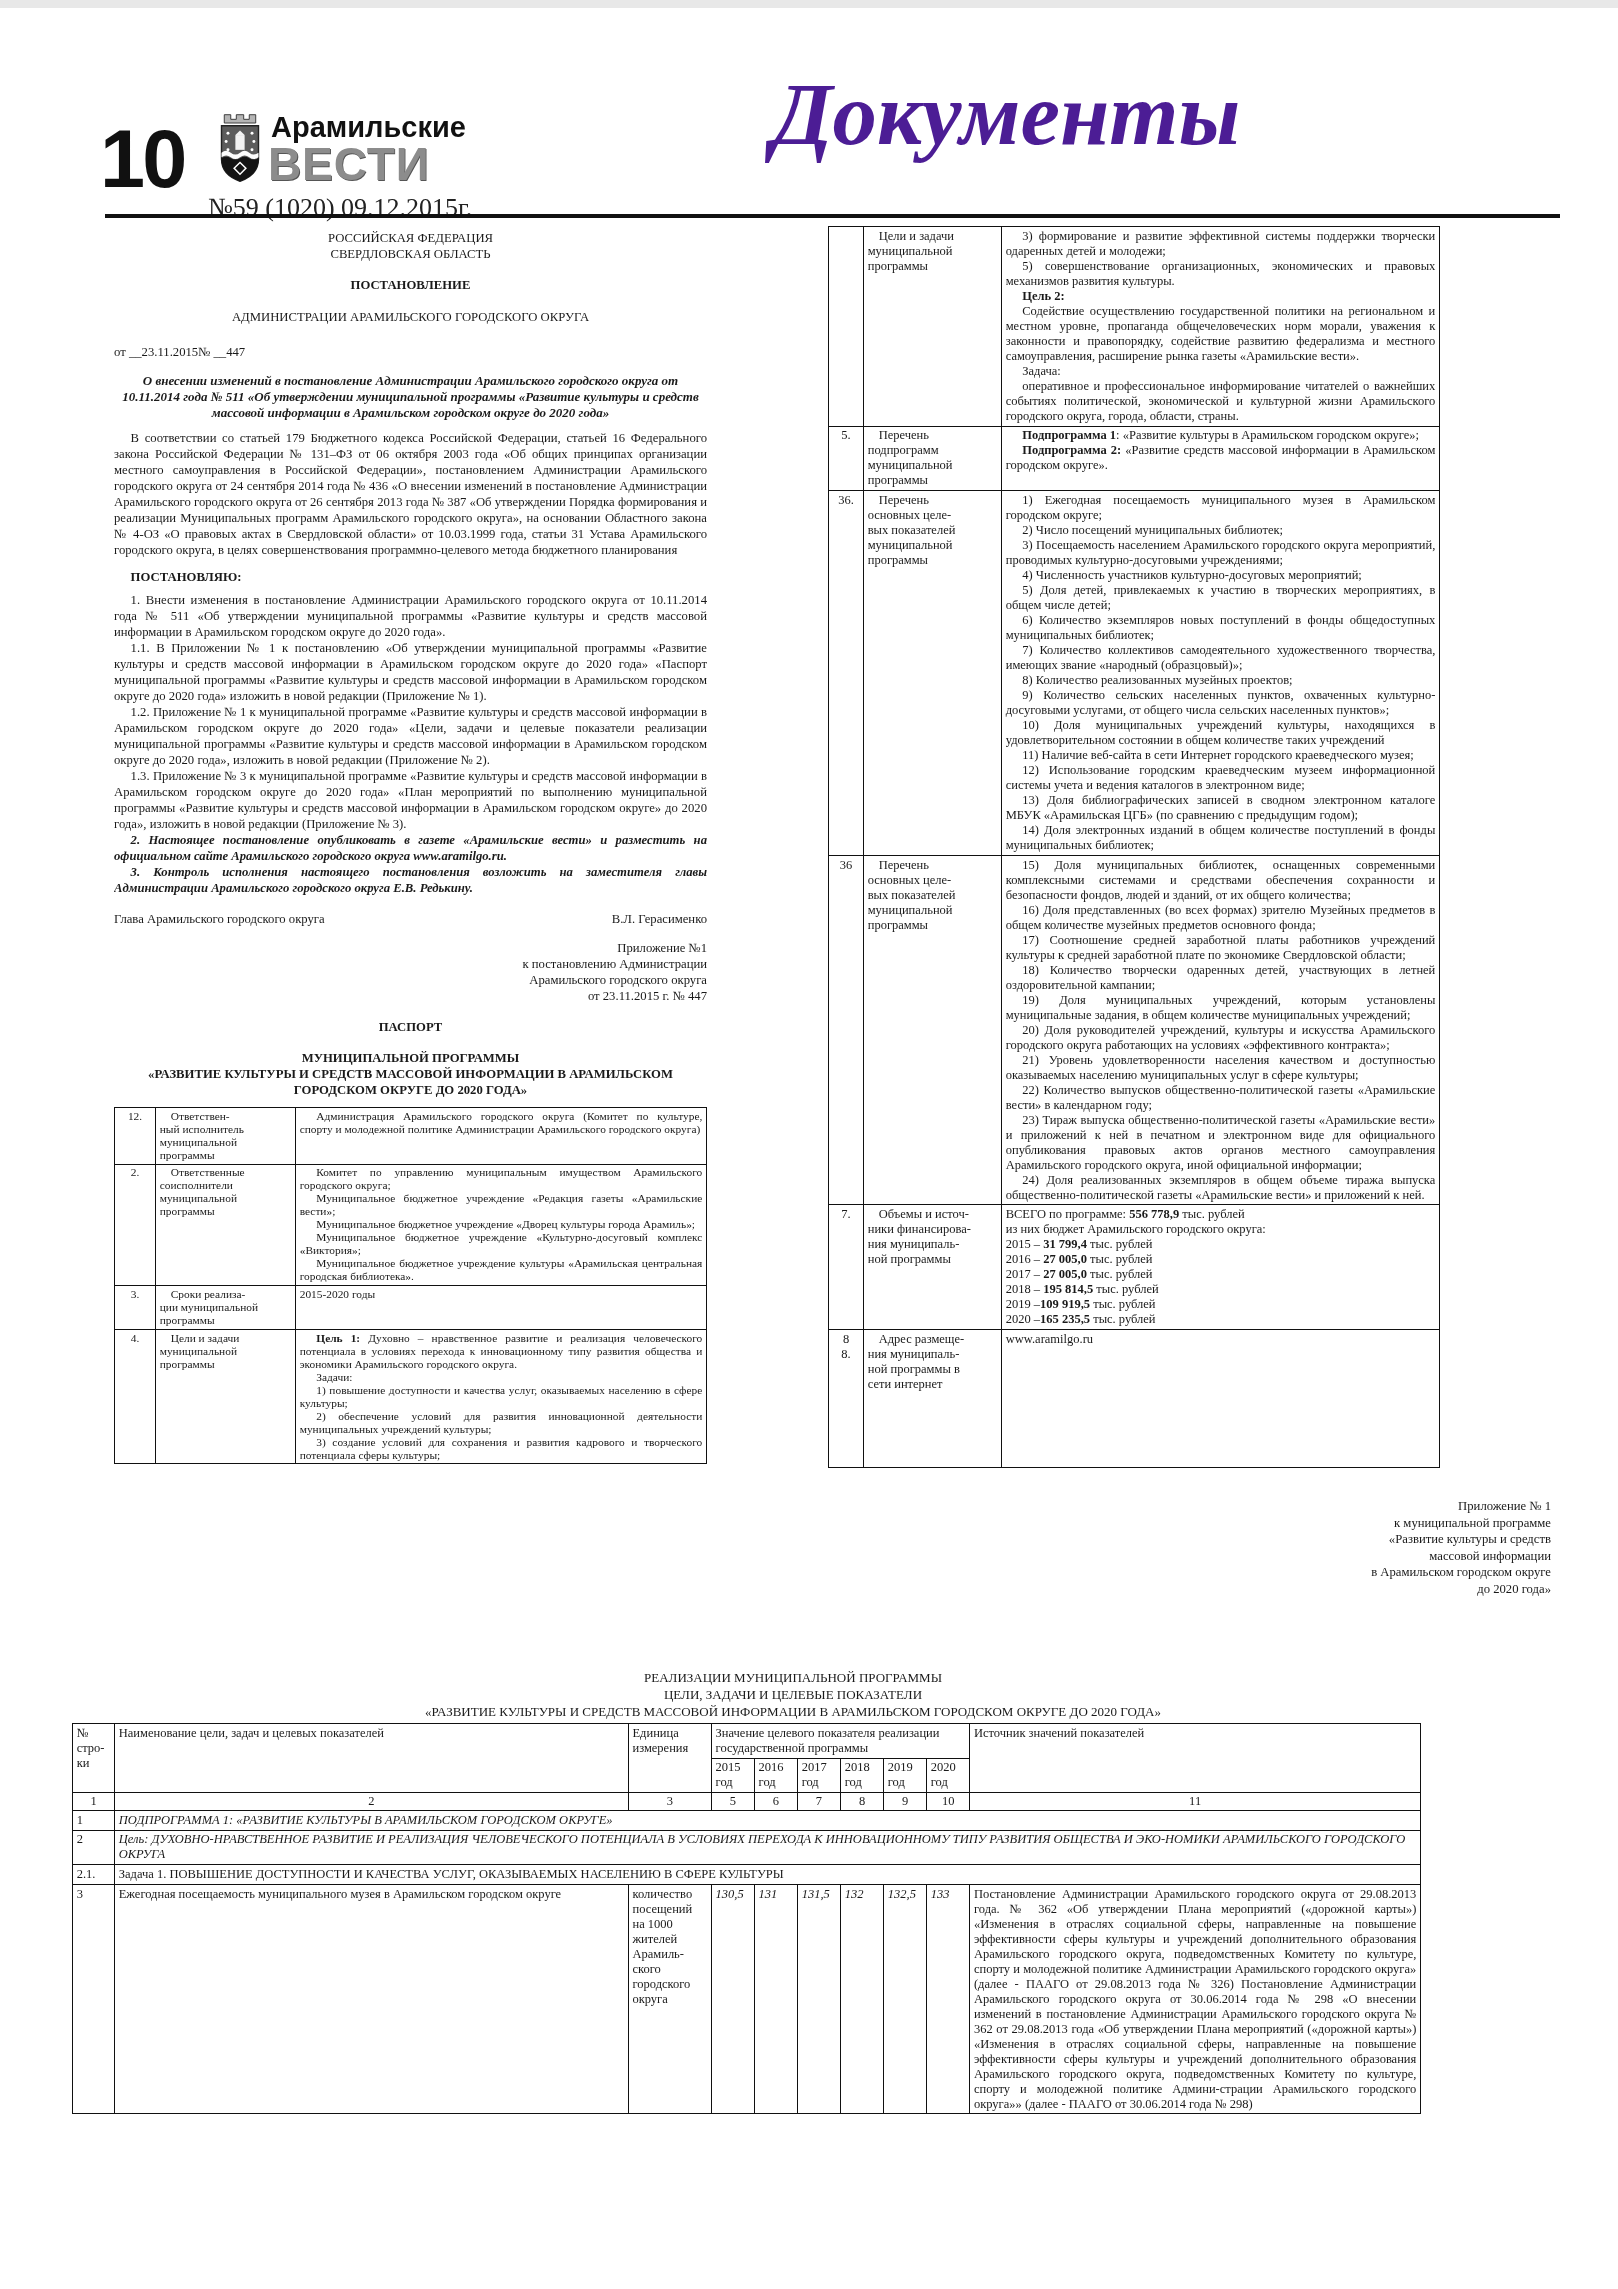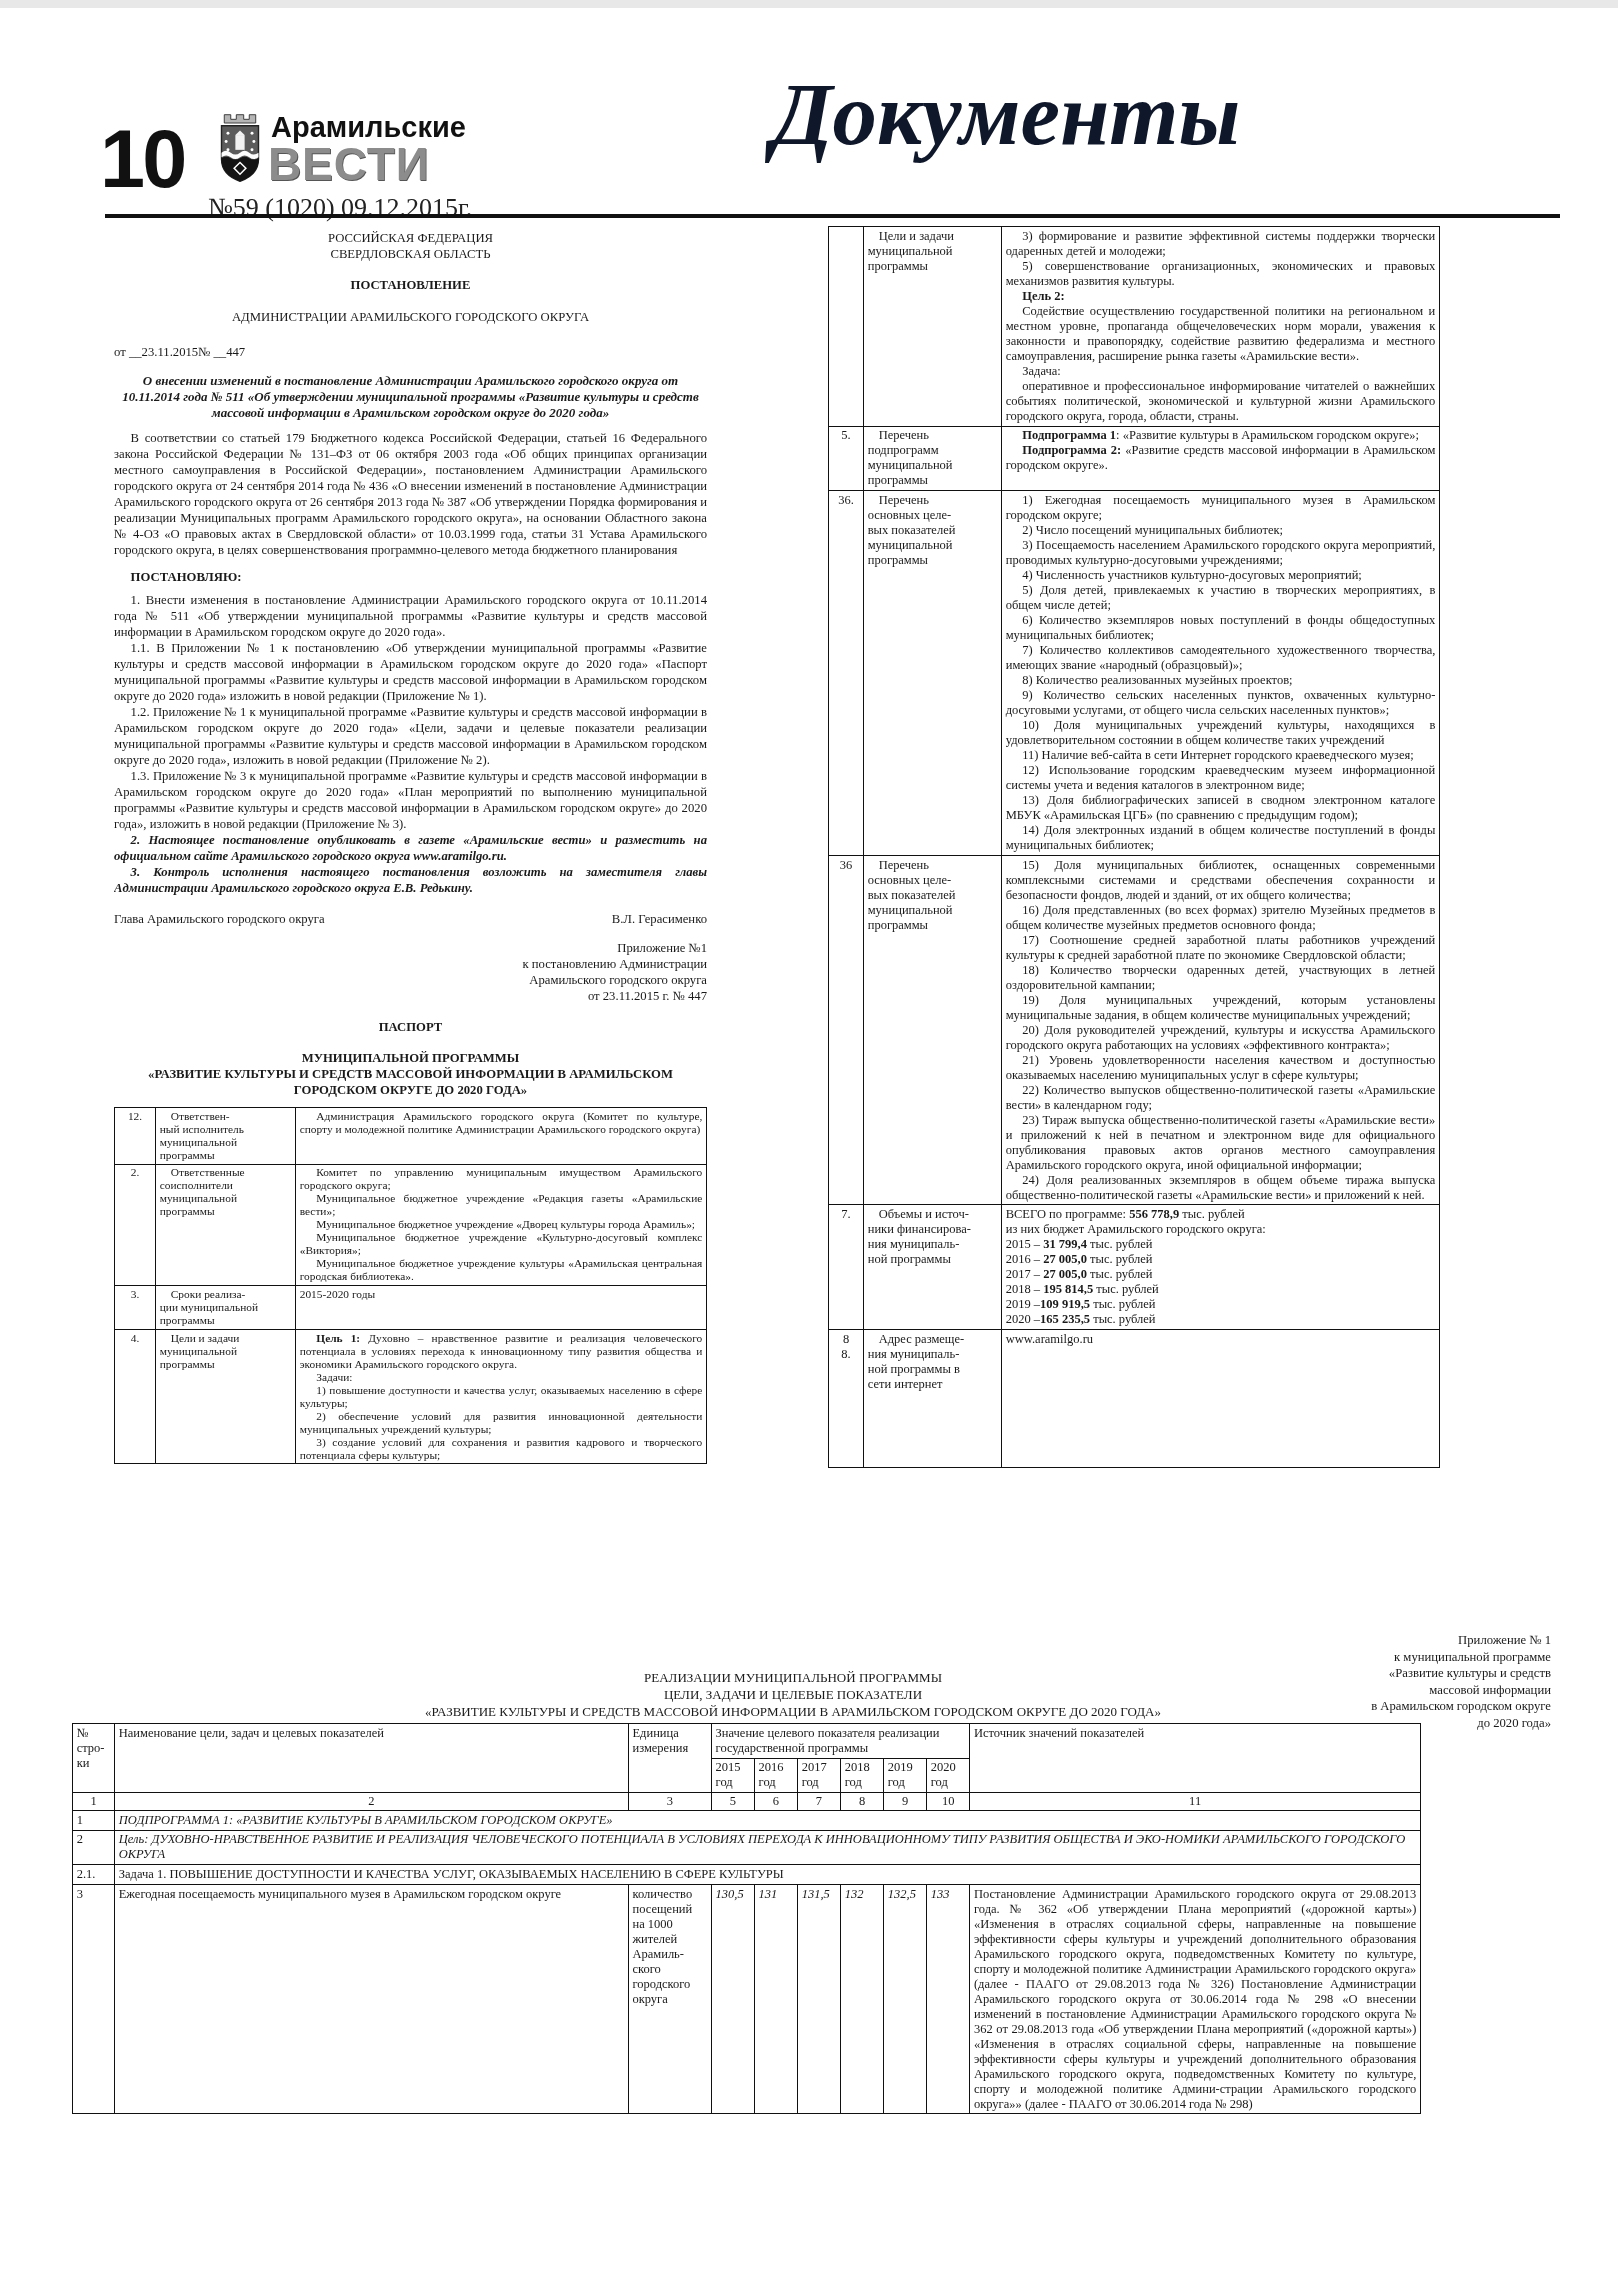--- a/index.html
+++ b/index.html
@@ -12,21 +12,21 @@
        font-weight:900;font-size:81px;line-height:1;letter-spacing:-2.8px;color:#111;}
   .emblem{position:absolute;left:215px;top:103px;}
   .mh-top{position:absolute;left:271px;top:105px;font-family:"Liberation Sans",sans-serif;
        font-weight:700;font-size:29px;line-height:1;color:#111;}
   .mh-bottom{position:absolute;left:268px;top:133px;font-family:"Liberation Sans",sans-serif;
        font-weight:700;font-size:46px;line-height:1;color:#8c8c8c;letter-spacing:0.9px;
        text-shadow:0.9px 0.9px 0 #555;}
   .issue{position:absolute;left:208px;top:186px;width:295px;text-align:left;
        font-size:26px;line-height:1.1;color:#222;}
   .section-title{position:absolute;left:720px;top:44px;width:572px;text-align:center;
-       font-size:89px;line-height:1.4;font-style:italic;font-weight:700;color:#0f172a;}
+       font-size:89px;line-height:1.4;font-style:italic;font-weight:700;color:#4c1d95;}
   .rule{position:absolute;left:105px;top:206px;width:1455px;height:3.7px;background:#111;}
 
   
   .col{position:absolute;font-size:12.7px;line-height:16px;text-align:left;}
   .col-left{left:114px;top:222px;width:593px;height:1294px;overflow:hidden;}
   .col-right{left:828px;top:218px;width:612px;height:1318px;overflow:hidden;}
   .center{text-align:center;}
   .bold{font-weight:700;}
   .bi{font-weight:700;font-style:italic;}
   .just{text-align:justify;}
@@ -50,21 +50,21 @@
         padding:1.8px 3.7px;}
   .pnum{width:41px;text-align:center;white-space:pre-line;}
   .plabel{width:140px;white-space:pre-line;text-indent:11px;}
   .ltable{font-size:11.4px;line-height:13px;}
   .rtable{font-size:12.5px;line-height:15px;margin-top:0;}
   .rtable .pnum{width:35px;}
   .rtable .plabel{width:138px;}
   .row8 .pcontent,.row8 .plabel,.row8 .pnum{height:138px;}
 
   
-  .annex1-note{position:absolute;top:1624px;right:68px;text-align:right;
+  .annex1-note{position:absolute;top:1490px;right:68px;text-align:right;
         font-size:12.7px;line-height:16.6px;}
   .bottom-head{position:absolute;top:1661px;left:72px;width:1442px;text-align:center;
         font-size:13px;line-height:17px;}
 
   
   .btable{position:absolute;top:1715px;left:72px;width:1349px;border-collapse:collapse;
         table-layout:fixed;font-size:12.5px;line-height:15px;}
   .btable td{border:0.9px solid #111;vertical-align:top;padding:1.8px 3.7px;}
   .pre{white-space:pre-line;}
   .tc{font-style:italic;}

